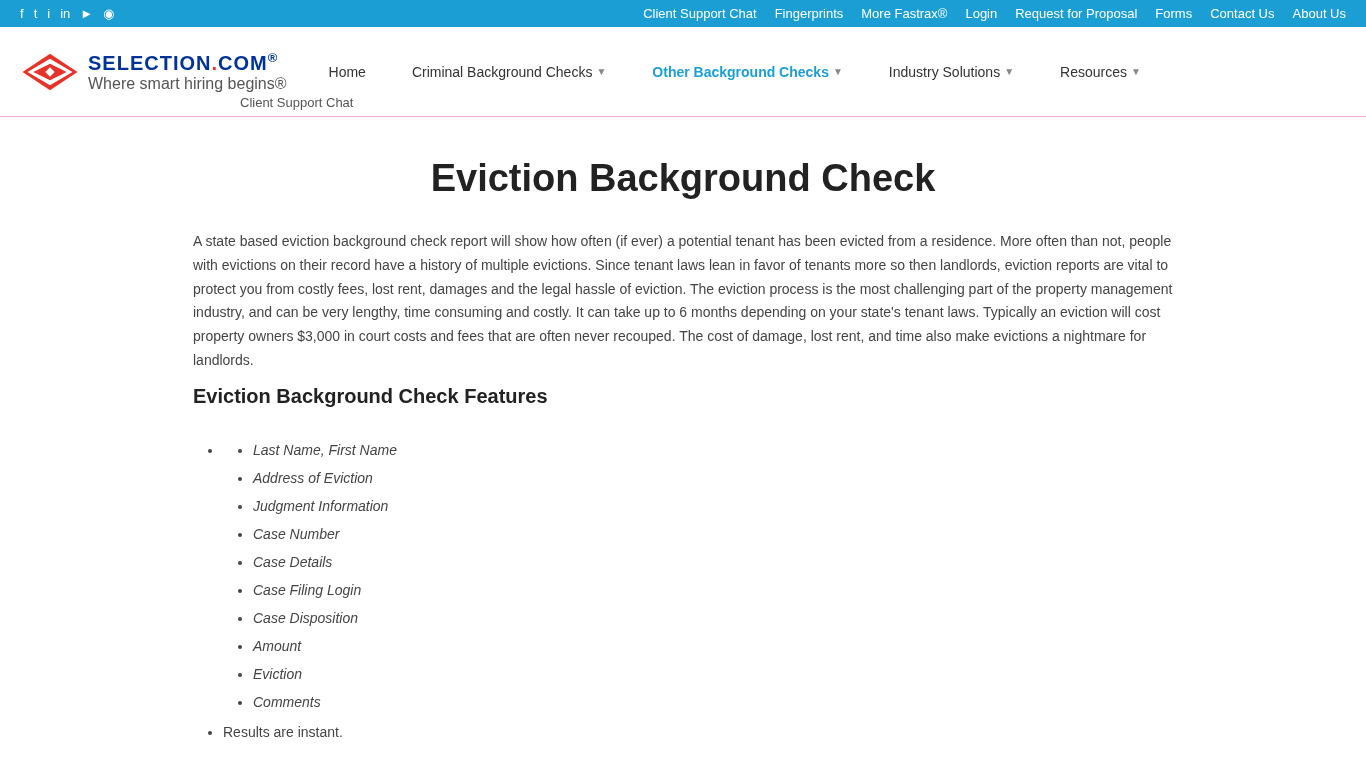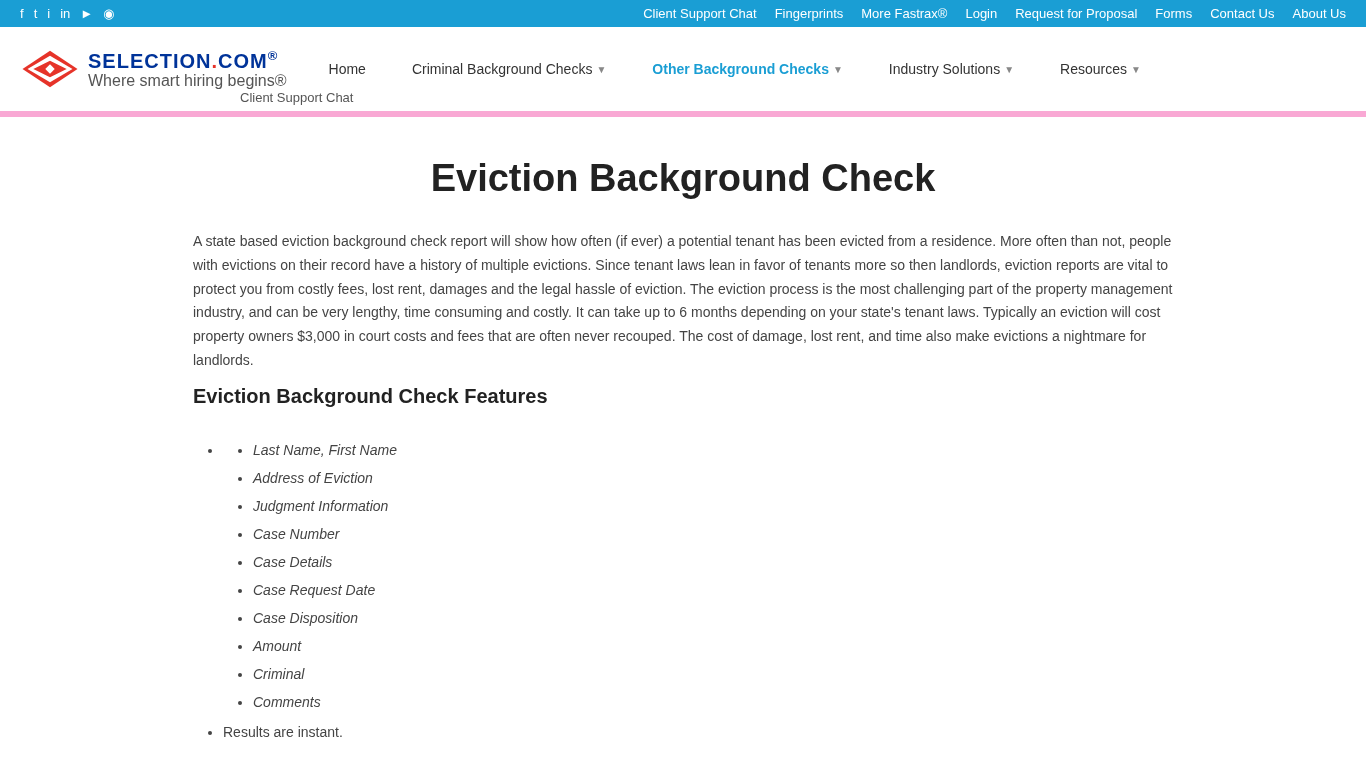--- a/index.html
+++ b/index.html
@@ -37,21 +37,21 @@
     .top-bar-links a {
       color: #fff;
       text-decoration: none;
       font-size: 13px;
       white-space: nowrap;
     }
 
     
     .main-nav {
       background: #fff;
-      border-bottom: 6px solid #f9a8d4;
+      border-bottom: 1px solid #f9a8d4;
       padding: 0 20px;
       display: flex;
       align-items: center;
       min-height: 90px;
       position: relative;
     }
     .logo-area {
       display: flex;
       flex-direction: column;
       align-items: flex-start;
@@ -226,23 +226,23 @@
   <h2 class="section-heading">Eviction Background Check Features</h2>
 
   <ul class="features-list">
     <li>
       <ul class="sub-list">
         <li>Last Name, First Name</li>
         <li>Address of Eviction</li>
         <li>Judgment Information</li>
         <li>Case Number</li>
         <li>Case Details</li>
-        <li>Case Request Date</li>
+        <li>Case Filing Login</li>
         <li>Case Disposition</li>
         <li>Amount</li>
-        <li>Criminal</li>
+        <li>Eviction</li>
         <li>Comments</li>
       </ul>
     </li>
     <li>Results are instant.</li>
 
   </ul>
 </div>
 
 </body></html>

